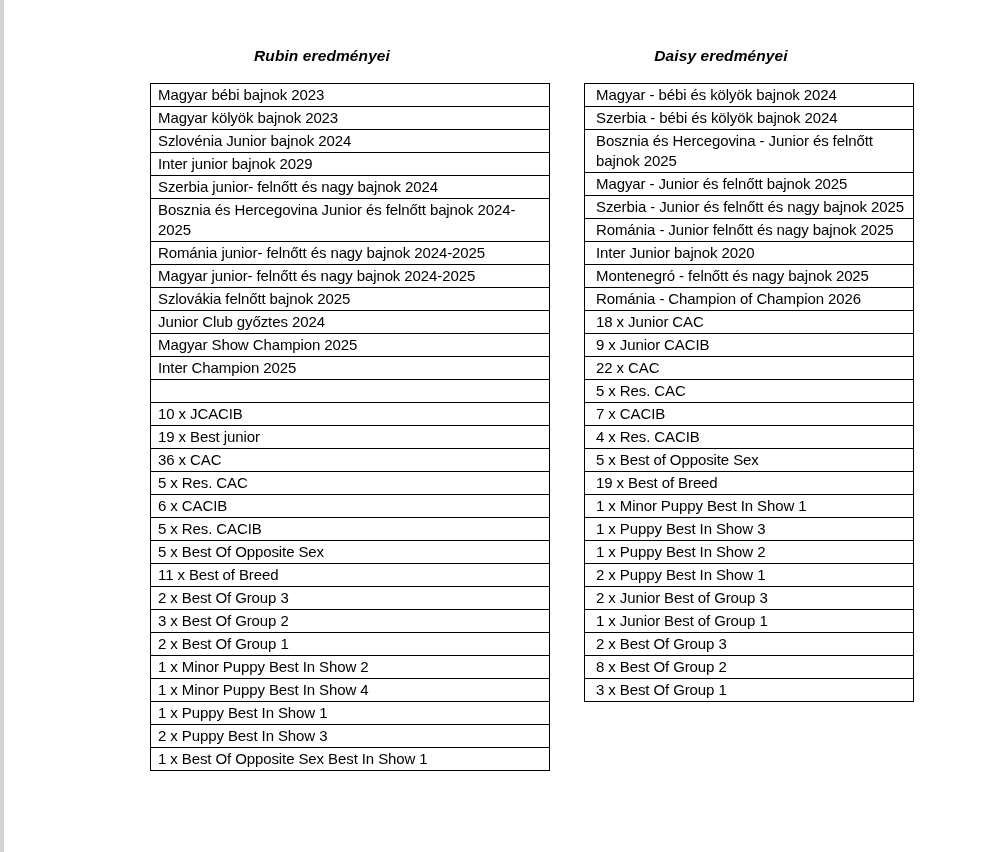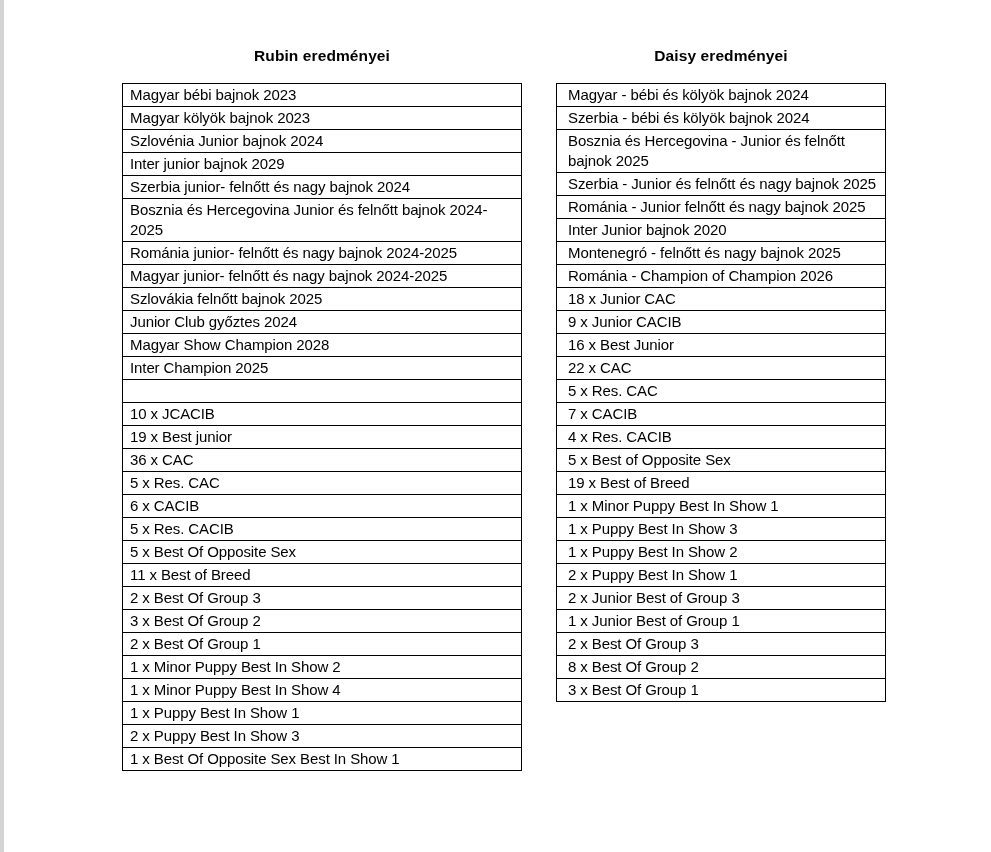--- a/index.html
+++ b/index.html
@@ -35,25 +35,27 @@
     left: 556px;
     width: 330px;
   }
   .col-title {
     margin: 0 0 17px 0;
     font-size: 15.5px;
     font-weight: bold;
     text-align: center;
     line-height: 20px;
     letter-spacing: 0.1px;
+    font-style: italic;
   }
   .results-table {
     border-collapse: collapse;
     width: 100%;
     table-layout: fixed;
+    margin-left: 28px;
   }
   .results-table td {
     border: 1px solid #000000;
     font-size: 15px;
     line-height: 20px;
     letter-spacing: -0.1px;
     padding: 1px 4px 1px 7px;
     height: 20px;
     vertical-align: middle;
     word-wrap: break-word;
@@ -96,21 +98,21 @@
         <tr>
           <td>Magyar junior- felnőtt és nagy bajnok 2024-2025</td>
         </tr>
         <tr>
           <td>Szlovákia felnőtt bajnok 2025</td>
         </tr>
         <tr>
           <td>Junior Club győztes 2024</td>
         </tr>
         <tr>
-          <td>Magyar Show Champion 2028</td>
+          <td>Magyar Show Champion 2025</td>
         </tr>
         <tr>
           <td>Inter Champion 2025</td>
         </tr>
         <tr>
           <td></td>
         </tr>
         <tr>
           <td>10 x JCACIB</td>
         </tr>
@@ -170,42 +172,42 @@
         <tr>
           <td>Magyar - bébi és kölyök bajnok 2024</td>
         </tr>
         <tr>
           <td>Szerbia - bébi és kölyök bajnok 2024</td>
         </tr>
         <tr>
           <td>Bosznia és Hercegovina - Junior és felnőtt bajnok 2025</td>
         </tr>
         <tr>
+          <td>Magyar - Junior és felnőtt bajnok 2025</td>
+        </tr>
+        <tr>
           <td>Szerbia - Junior és felnőtt és nagy bajnok 2025</td>
         </tr>
         <tr>
           <td>Románia - Junior felnőtt és nagy bajnok 2025</td>
         </tr>
         <tr>
           <td>Inter Junior bajnok 2020</td>
         </tr>
         <tr>
           <td>Montenegró - felnőtt és nagy bajnok 2025</td>
         </tr>
         <tr>
           <td>Románia - Champion of Champion 2026</td>
         </tr>
         <tr>
           <td>18 x Junior CAC</td>
         </tr>
         <tr>
           <td>9 x Junior CACIB</td>
-        </tr>
-        <tr>
-          <td>16 x Best Junior</td>
         </tr>
         <tr>
           <td>22 x CAC</td>
         </tr>
         <tr>
           <td>5 x Res. CAC</td>
         </tr>
         <tr>
           <td>7 x CACIB</td>
         </tr>

